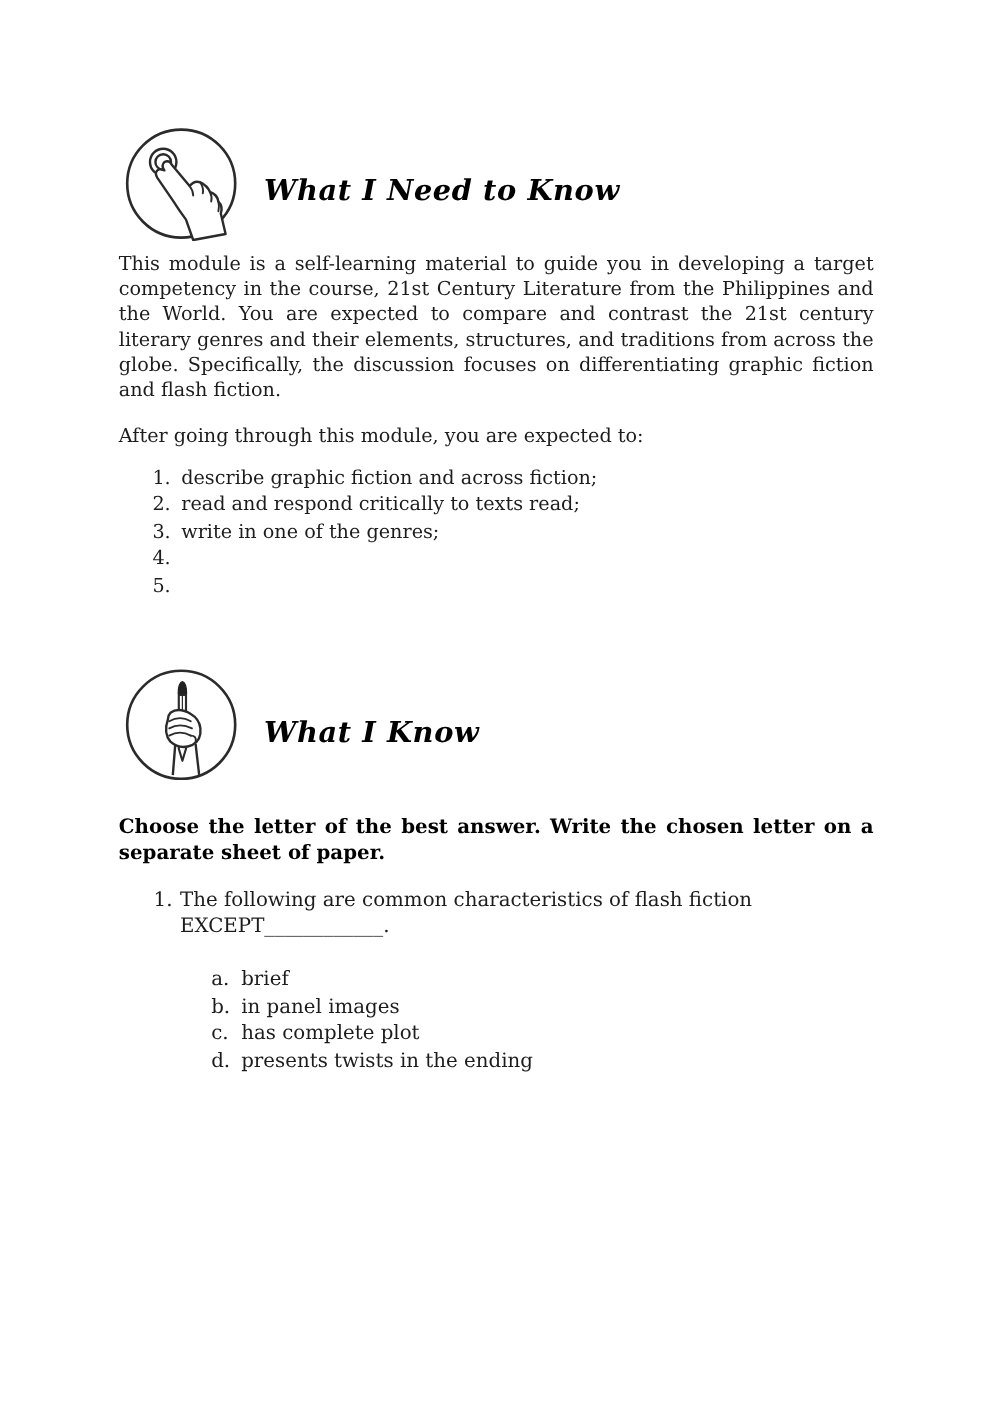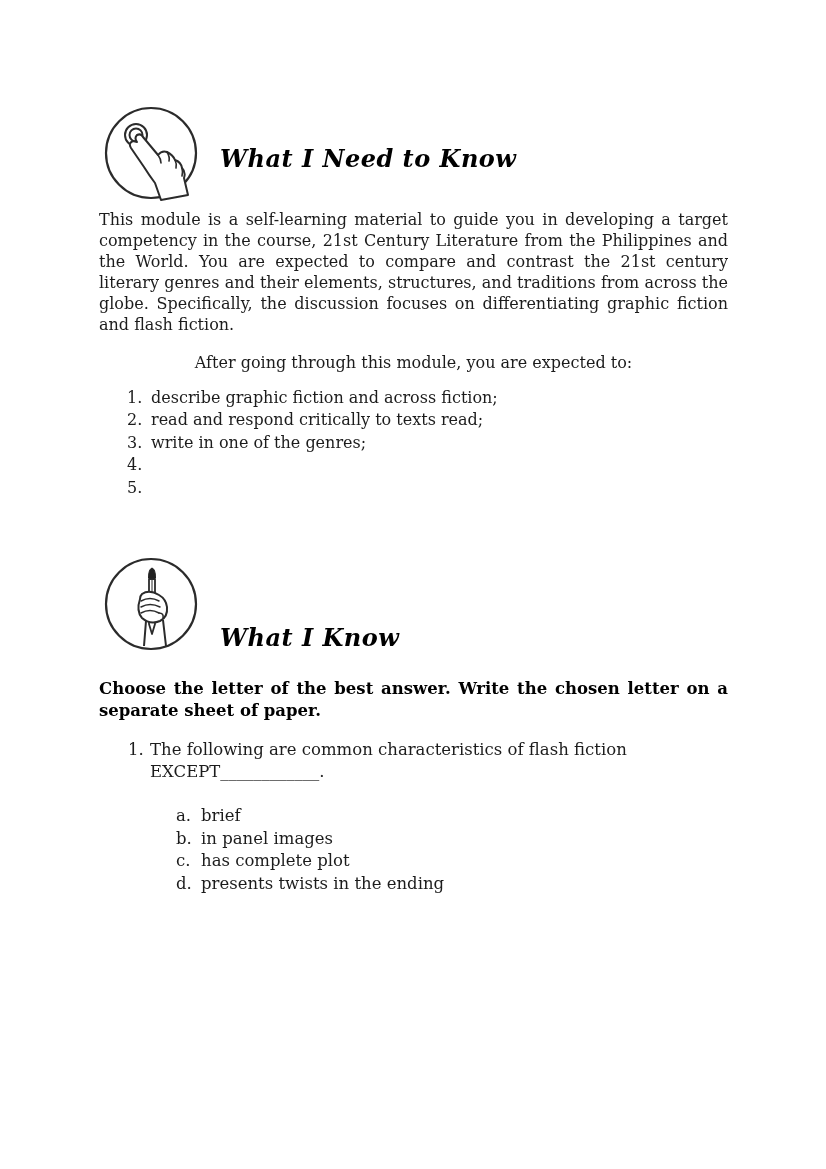--- a/index.html
+++ b/index.html
@@ -18,26 +18,26 @@
   .section-title {
     font-family:"DejaVu Serif", serif;
     font-size:24px; font-weight:bold; font-style:italic;
     color:#000; margin:10px 0 0 0; letter-spacing:0.5px;
   }
   .body-par {
     text-align:justify;
     font-size:16px; line-height:21px;
     margin:8px 0 0 0;
   }
-  .intro-line { font-size:16px; line-height:21px; margin:17px 0 14px 0;text-align:center; }
+  .intro-line { font-size:16px; line-height:21px; margin:17px 0 14px 0; }
   .objectives { margin:9px 0 0 28px; }
   .objective-item { display:flex; font-size:16px; line-height:22.4px; }
   .objective-num { width:24px; flex:none; }
   .objective-text { white-space:pre-line; }
-  .row2 { margin-top:57px;align-items:flex-end; }
+  .row2 { margin-top:57px; }
   .instructions {
     font-weight:bold; text-align:justify;
     font-size:16.5px; line-height:21.5px;
     margin:26px 0 0 0; color:#000000;
   }
   .question { display:flex; margin:18px 0 0 29px; font-size:16.5px; line-height:22px; }
   .question-num { width:22px; flex:none; }
   .question-text { white-space:pre-line; }
   .choices { margin:22px 0 0 77px; }
   .choice-row { display:flex; font-size:16.5px; line-height:22.5px; }

